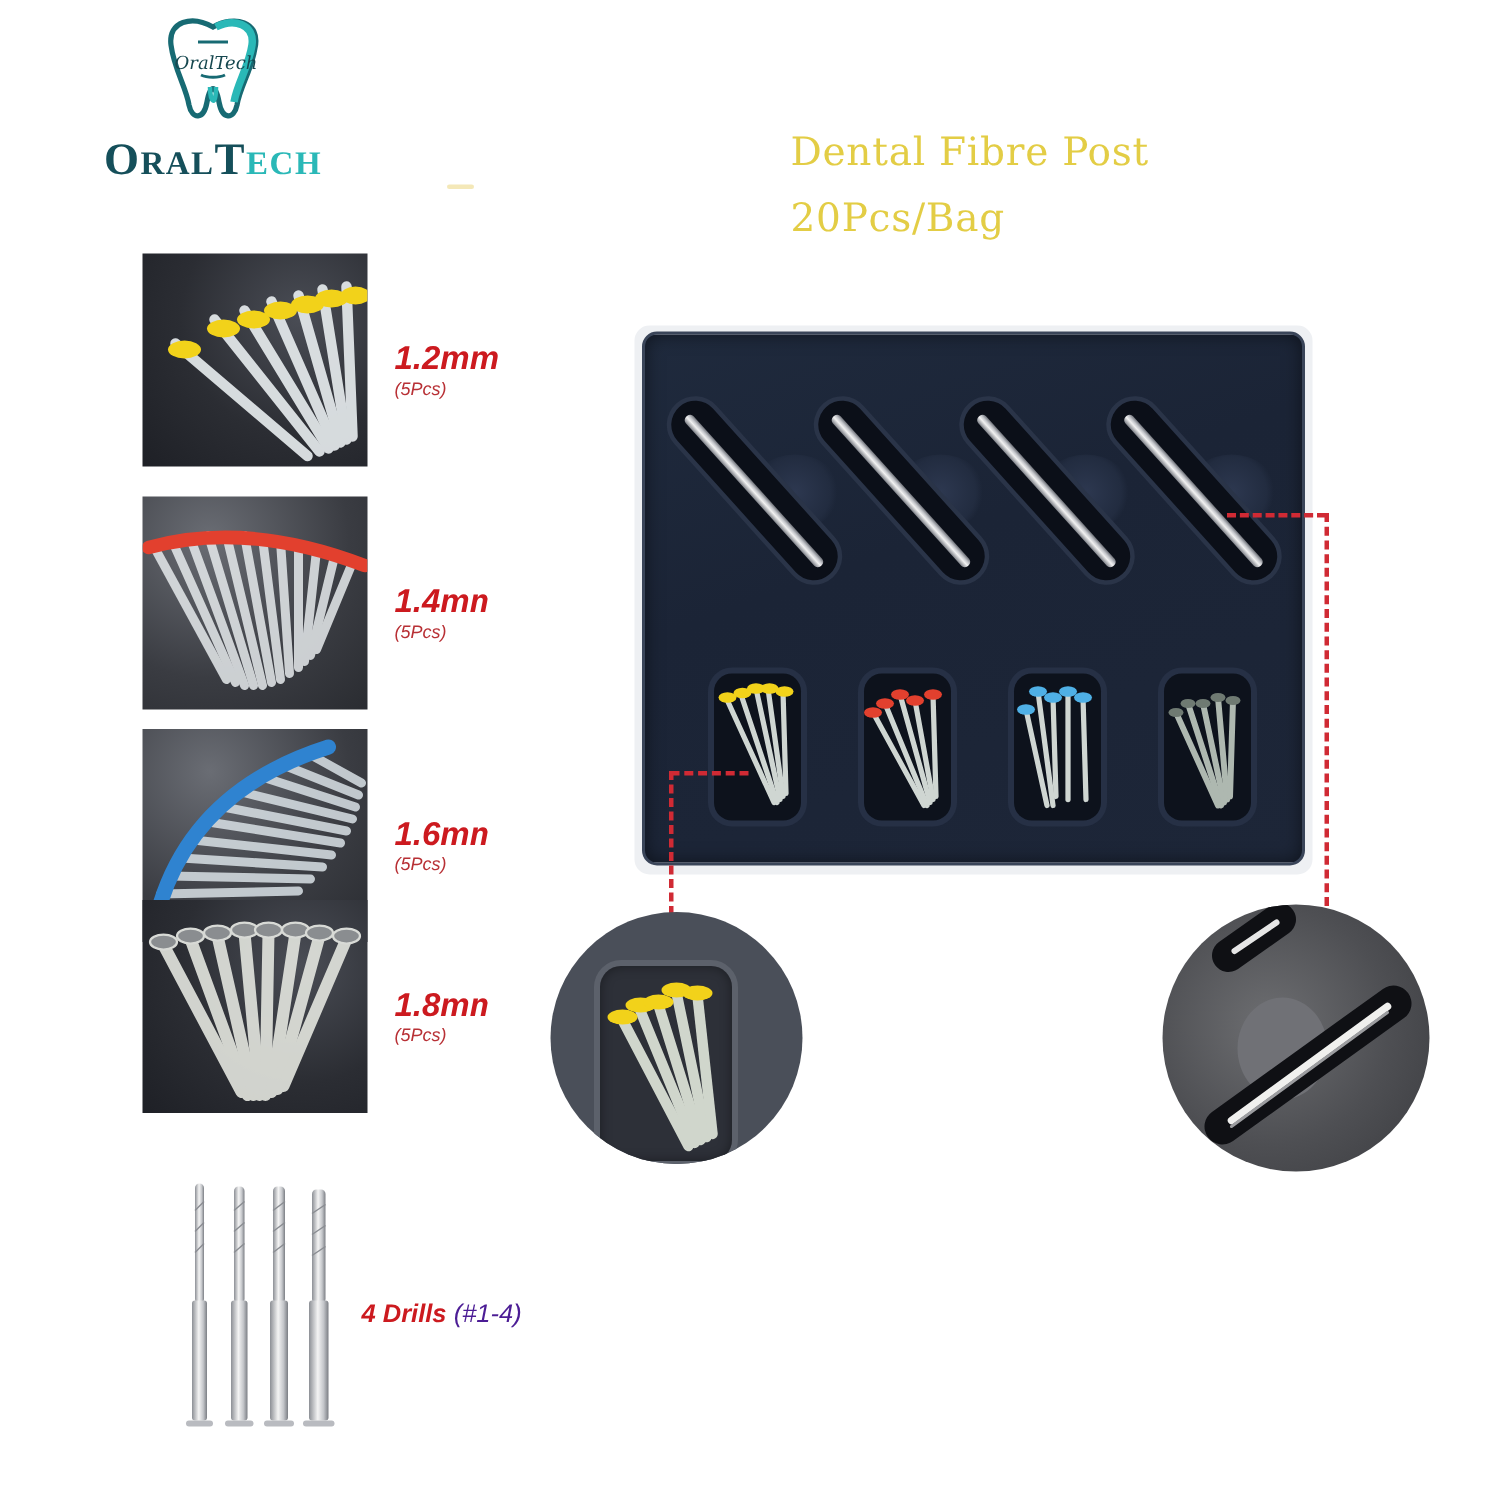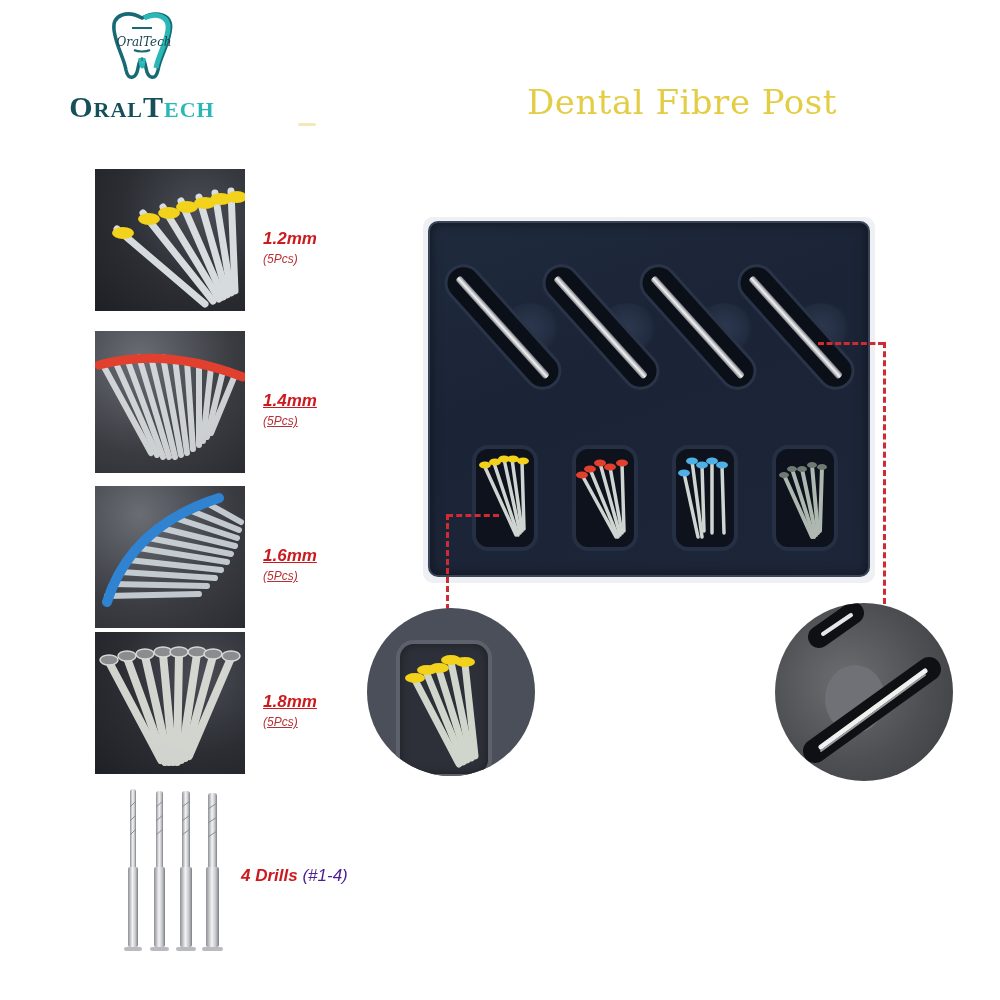--- a/index.html
+++ b/index.html
@@ -18,37 +18,37 @@
       font-family: "Liberation Serif", serif; font-weight: bold; letter-spacing: 1px;
       color: #176a73; font-size: 22px; white-space: nowrap;
     }
     .logo .wordmark .big { font-size: 30px; }
     .logo .wordmark .teal { color: #2ab8b7; margin-top: 26px; }
     .logo .wordmark .dark { color: #154f5a; }
 
     
     .title {
       position: absolute; left: 527px; top: 80px; width: 430px;
-      font-family: "DejaVu Serif", serif; color: #e3cd45; font-size: 34px; line-height: 44px;
+      font-family: "DejaVu Serif", serif; color: #e3cd45; font-size: 26px; line-height: 44px;
       letter-spacing: 0.5px;
     }
 
     
     .variant { position: absolute; left: 95px; width: 230px; height: 140px; }
     .variant .thumb {
       position: absolute; left: 0; top: 0; width: 150px; height: 142px;
       background: radial-gradient(circle at 70% 30%, #4a4d55 0%, #2b2d33 55%, #1e2026 100%);
       overflow: hidden;
     }
     .variant .thumb.light { background: radial-gradient(circle at 30% 20%, #6a6d74 0%, #3a3c42 60%, #2a2c31 100%); }
     .variant .thumb svg { width: 100%; height: 100%; display: block; }
     .variant .label { position: absolute; left: 168px; top: 60px; color: #cc1a1f; }
-    .variant .size { display: block; font-weight: bold; font-style: italic; font-size: 17px; line-height: 20px; }
+    .variant .size { display: block; font-weight: bold; font-style: italic; font-size: 22px; line-height: 20px; }
     .variant .qty { display: block; font-style: italic; font-size: 12px; line-height: 20px; color: #b83035; }
-    .clip { width: 62px; overflow: hidden; white-space: nowrap; text-decoration: underline; }
+    .clip { width: 62px; overflow: hidden; white-space: nowrap; }
 
     
     .drills { position: absolute; left: 118px; top: 787px; width: 110px; height: 170px; }
     .drills-label {
       position: absolute; left: 241px; top: 866px; color: #cc1a1f; font-style: italic; font-size: 17px; white-space: nowrap;
     }
     .drills-label .strong { font-weight: bold; text-align: center; }
     .drills-label .light { color: #4c1d95; }
 
     
@@ -111,20 +111,21 @@
   </svg>
   <div class="script">OralTech</div>
   <div class="wordmark">
     <span class="big dark">O</span><span class="dark">RAL</span><span class="big dark">T</span><span class="teal">ECH</span>
   </div>
 </div>
 <div class="faint"></div>
 
 <div class="title">
   <div>Dental Fibre Post</div>
+  <div>20Pcs/Bag</div>
 </div>
 
 <div class="variant" style="top:169px;">
   <div class="thumb">
     <svg viewBox="0 0 150 142">
       <g stroke="#e9eef0" stroke-width="7" stroke-linecap="round" opacity=".9">
         <line x1="22" y1="60" x2="110" y2="135"></line>
           <line x1="48" y1="44" x2="118" y2="132"></line>
         <line x1="68" y1="38" x2="124" y2="130"></line>
           <line x1="86" y1="32" x2="128" y2="128"></line>
@@ -192,21 +193,21 @@
       </g>
       <path d="M12 116 Q36 40 124 12" fill="none" stroke="#2f83d0" stroke-width="10" stroke-linecap="round"></path>
     </svg>
   </div>
   <div class="label">
     <span class="size clip">1.6mm</span>
     <span class="qty clip">(5Pcs)</span>
   </div>
 </div>
 
-<div class="variant" style="top:632px;padding-left:25px;">
+<div class="variant" style="top:600px;padding-left:25px;">
   <div class="thumb">
     <svg viewBox="0 0 150 142">
       <g stroke="#e4e6df" stroke-width="8" stroke-linecap="round" opacity=".9">
         <line x1="14" y1="30" x2="66" y2="128"></line>
           <line x1="32" y1="26" x2="70" y2="130"></line>
         <line x1="50" y1="24" x2="74" y2="130"></line>
           <line x1="68" y1="22" x2="78" y2="130"></line>
         <line x1="84" y1="22" x2="82" y2="130"></line>
           <line x1="102" y1="22" x2="86" y2="128"></line>
         <line x1="118" y1="24" x2="90" y2="126"></line>

